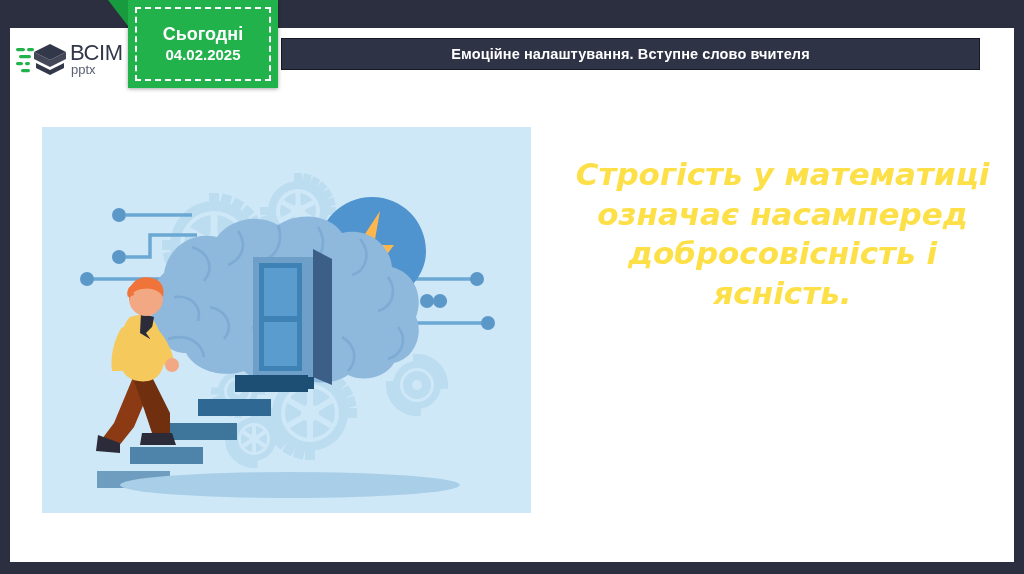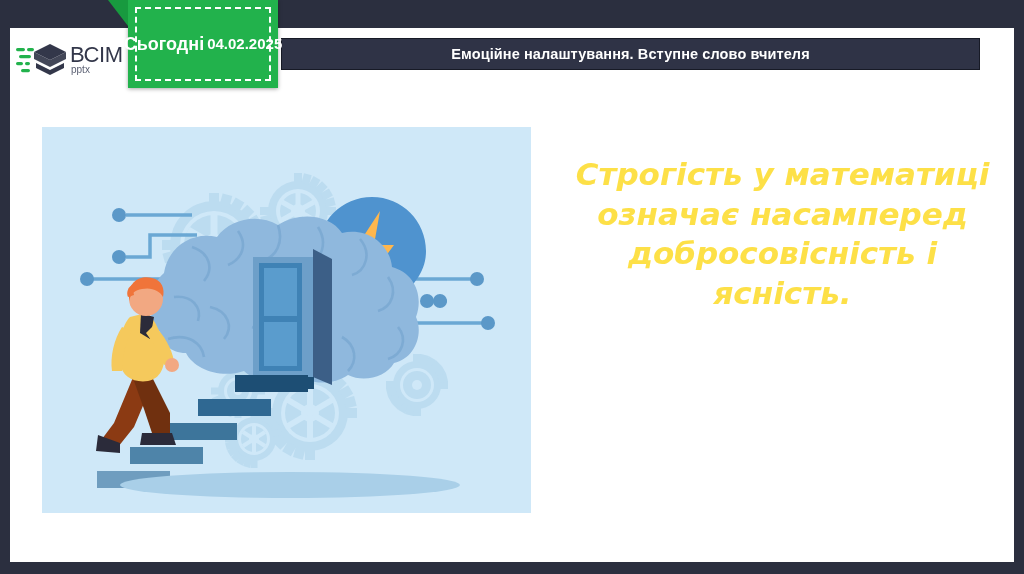--- a/index.html
+++ b/index.html
@@ -58,21 +58,21 @@
     display: flex; align-items: center;
     padding-left: 6px;
   }
   #logo-mark { position: relative; width: 52px; height: 40px; flex: none; }
   #logo-text { margin-left: 2px; line-height: 1; }
   #logo-bcim {
     font-size: 22px; font-weight: normal; color: #33374a;
     letter-spacing: -0.4px; display: block;
   }
   #logo-pptx {
-    font-size: 10px; color: #5a5f72; display: block;
+    font-size: 13px; color: #5a5f72; display: block;
     margin-top: -1px; margin-left: 1px;
   }
 
   
   #date-badge {
     position: absolute;
     left: 128px; top: 0px;
     width: 150px; height: 88px;
     background: #22b24c;
     box-shadow: 0 1px 4px rgba(0,0,0,0.35);
@@ -82,21 +82,21 @@
     position: absolute;
     left: -20px; top: 0;
     width: 0; height: 0;
     border-top: 26px solid #189a3f;
     border-left: 20px solid transparent;
   }
   #date-badge-inner {
     position: absolute;
     left: 7px; top: 7px; right: 7px; bottom: 7px;
     border: 2px dashed #ffffff;
-    display: flex; flex-direction: row;
+    display: flex; flex-direction: column;
     align-items: center; justify-content: center;
     gap: 3px;
   }
   .badge-line {
     color: #ffffff; font-weight: bold; text-align: center;
     line-height: 1.05;
   }
   #badge-today { font-size: 18px; }
   #badge-date { font-size: 15px; }
 

